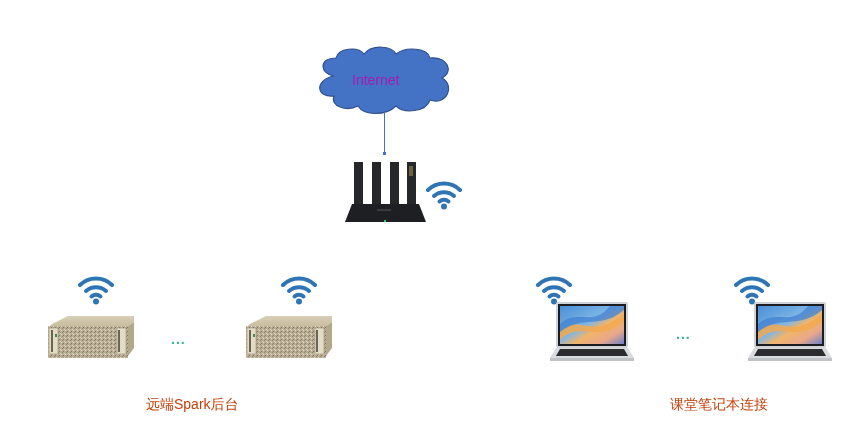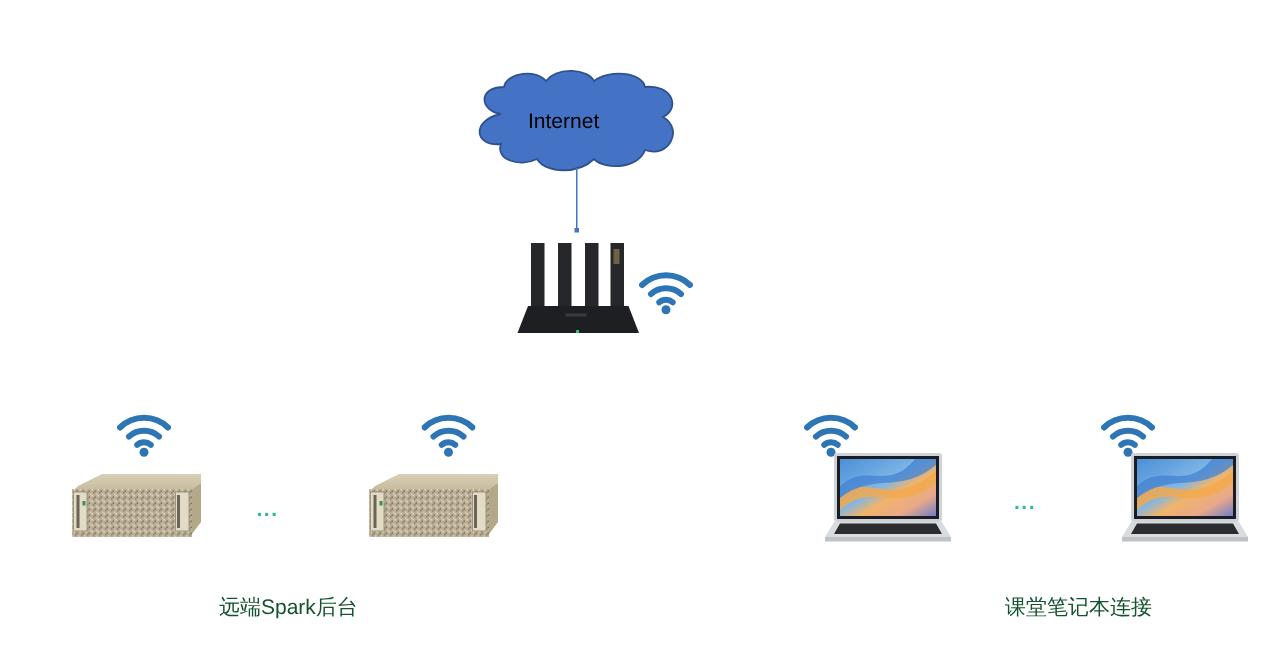--- a/index.html
+++ b/index.html
@@ -1,21 +1,21 @@
 <!DOCTYPE html>
 <html><head>
   <meta charset="utf-8">
   <style>
     html, body { margin: 0; padding: 0; background: #ffffff; }
     body { width: 851px; height: 437px; position: relative; overflow: hidden;
            font-family: "Liberation Sans", "DejaVu Sans", sans-serif; }
     .abs { position: absolute; }
-    .label { font-size: 14px; color: #14532d; white-space: nowrap; }
+    .label { font-size: 14px; color: #c2410c; white-space: nowrap; }
     .dots { font-size: 14px; color: #2fb892; letter-spacing: 1px; font-weight: bold; }
-    .cloud-text { font-size: 14px; color: #000000; }
+    .cloud-text { font-size: 14px; color: #a21caf; }
   </style>
 </head>
 <body>
 
 <svg width="0" height="0" style="position:absolute">
   <defs>
     <symbol id="wifi" viewBox="0 0 36 30">
       <path d="M2 10 A23 23 0 0 1 34 10" fill="none" stroke="#2e75b6" stroke-width="4" stroke-linecap="round"></path>
       <path d="M8 16 A15 15 0 0 1 28 16" fill="none" stroke="#2e75b6" stroke-width="4" stroke-linecap="round"></path>
       <path d="M13.5 21.5 A7 7 0 0 1 22.5 21.5" fill="none" stroke="#2e75b6" stroke-width="4" stroke-linecap="round"></path>

